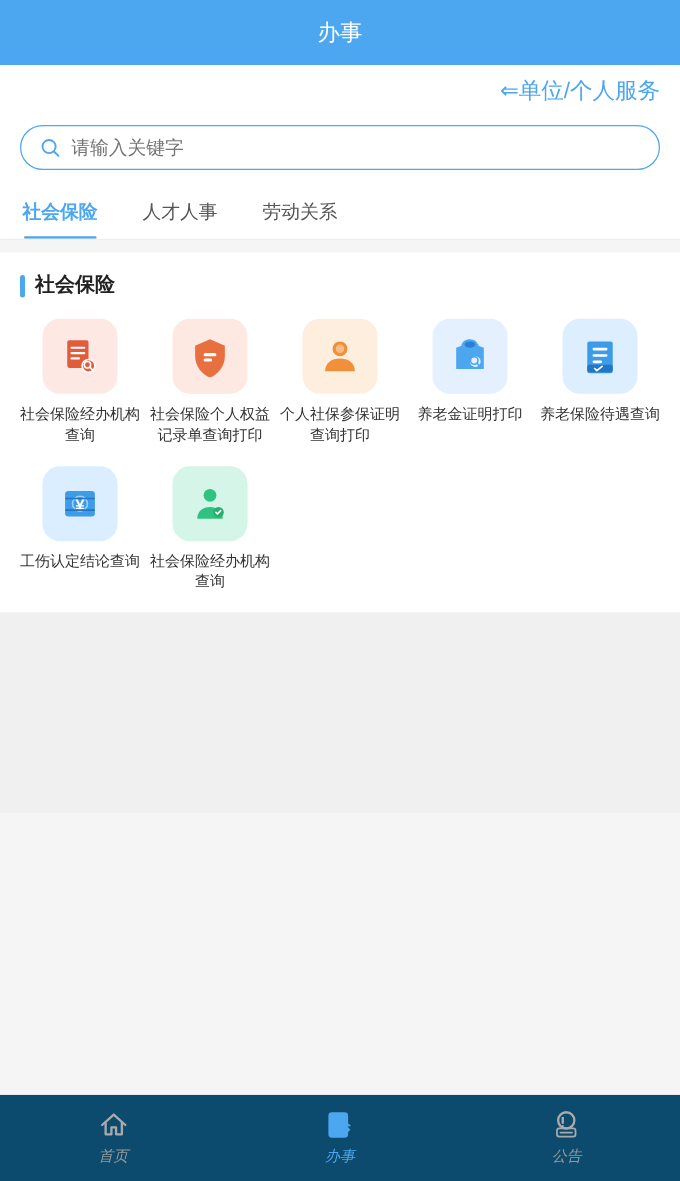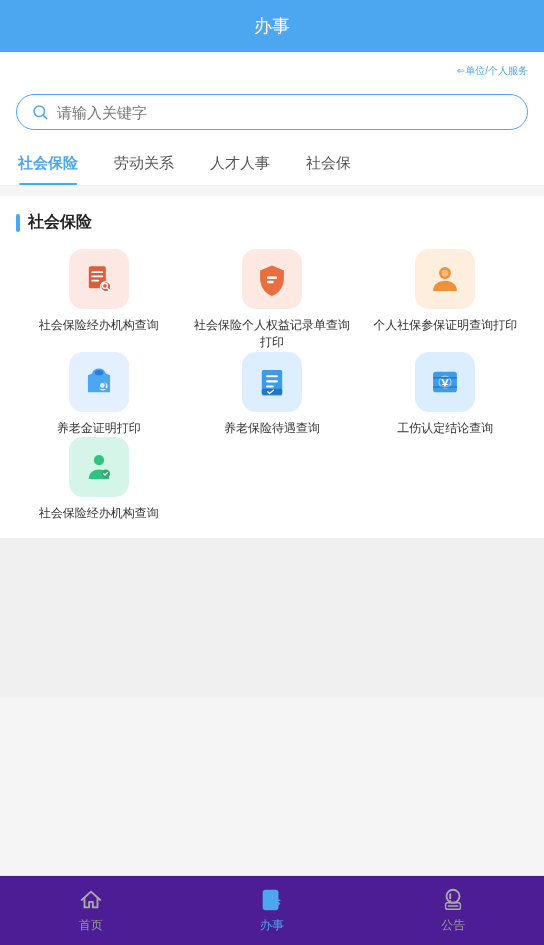--- a/index.html
+++ b/index.html
@@ -27,21 +27,21 @@
     }
 
     
     .service-link-bar {
       background: #fff;
       text-align: right;
       padding: 8px 16px;
     }
     .service-link {
       color: #4da6f0;
-      font-size: 10px;
+      font-size: 18px;
       cursor: pointer;
       text-align: right;
     }
 
     
     .search-bar {
       background: #fff;
       padding: 8px 16px 12px;
     }
     .search-input-wrapper {
@@ -121,22 +121,22 @@
     }
     .section-title-text {
       font-size: 16px;
       font-weight: 600;
       color: #222;
     }
 
     
     .grid {
       display: grid;
-      grid-template-columns: repeat(3, 1fr);
-      gap: 1px 8px;
+      grid-template-columns: repeat(5, 1fr);
+      gap: 16px 8px;
     }
     .grid-item {
       display: flex;
       flex-direction: column;
       align-items: center;
       cursor: pointer;
     }
     .icon-box {
       width: 60px;
       height: 60px;
@@ -157,24 +157,25 @@
       line-height: 1.4;
     }
 
     
     .bottom-nav {
       position: fixed;
       bottom: 0;
       left: 0;
       width: 544px;
       height: 70px;
-      background: #4c1d95;
+      background: #0c4a6e;
       border-top: 1px solid #e8e8e8;
       display: flex;
       align-items: center;
+      font-style: italic;
     }
     .nav-item {
       flex: 1;
       display: flex;
       flex-direction: column;
       align-items: center;
       justify-content: center;
       cursor: pointer;
       gap: 4px;
     }
@@ -227,27 +228,24 @@
       </svg>
       <input class="search-input" type="text" placeholder="请输入关键字" style="">
     </div>
   </div>
 
   <div class="tabs-bar">
     <div class="tab-item active">
       <span>社会保险</span>
     </div>
     <div class="tab-item">
+      <span>人才人事</span>
+    </div>
+    <div class="tab-item">
       <span>劳动关系</span>
-    </div>
-    <div class="tab-item">
-      <span>人才人事</span>
-    </div>
-    <div class="tab-item">
-      <span>社会保</span>
     </div>
   </div>
 
   <div class="section">
     <div class="section-title-row">
       <div class="section-title-bar"></div>
       <span class="section-title-text">社会保险</span>
     </div>
 
     <div class="grid">

